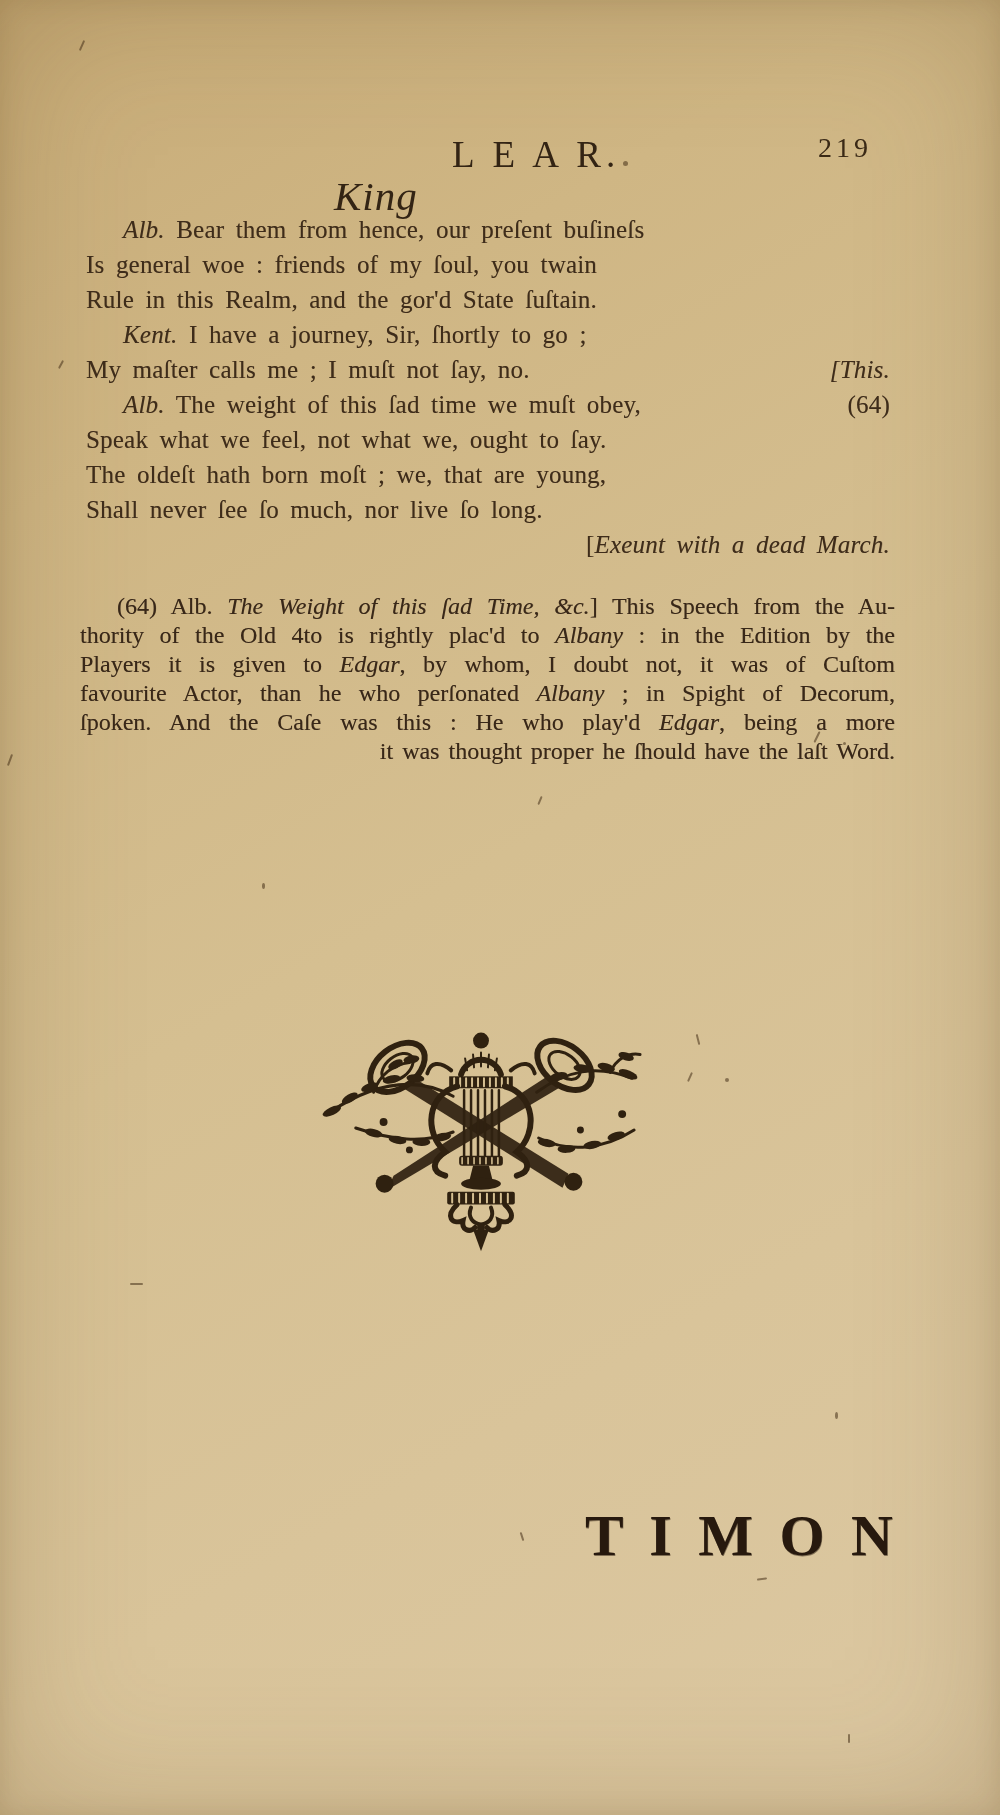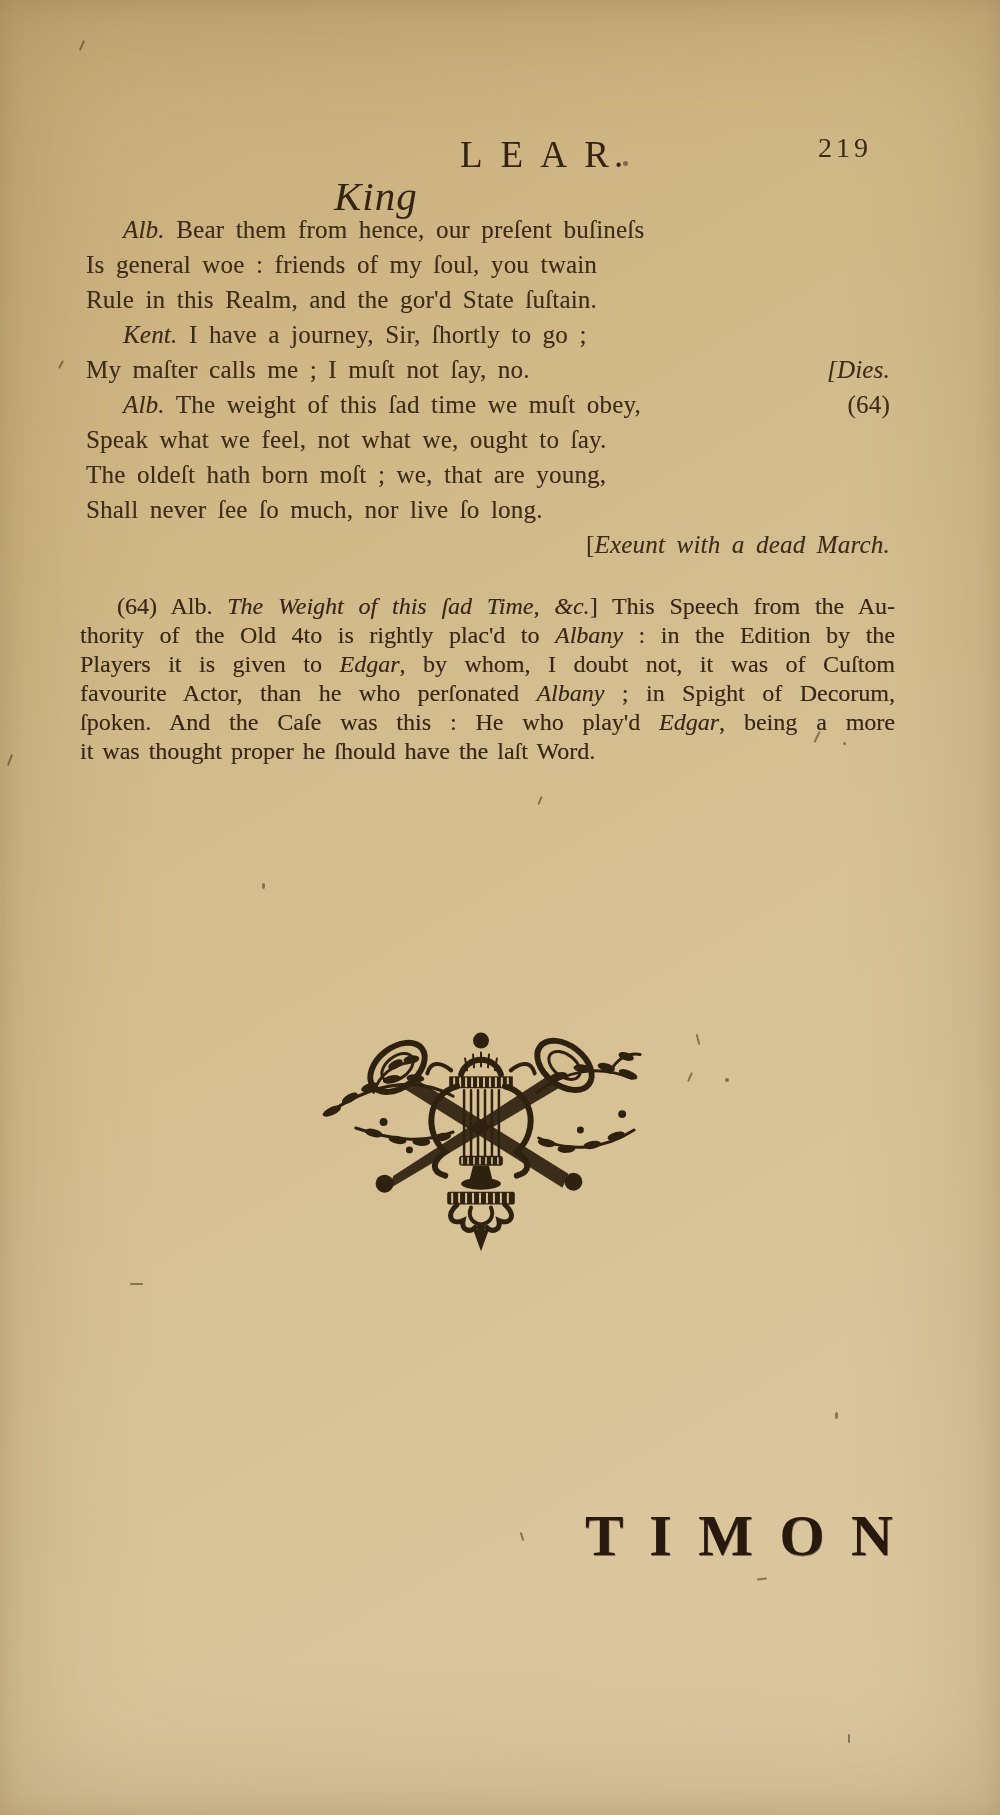--- a/index.html
+++ b/index.html
@@ -10,31 +10,31 @@
   }
   .page{
     position:relative;width:1000px;height:1815px;
     background:linear-gradient(150deg,#c7ab77 0%,#cfb684 22%,#d5bf91 48%,#d9c49a 72%,#dcc8a2 100%);
     box-shadow:inset 0 0 140px rgba(110,82,38,.28), inset 0 0 24px rgba(110,82,38,.18);
     color:#3d2b1a;
   }
   .it{font-style:italic;}
   
   .hdr-king{position:absolute;left:334px;top:124px;font-style:italic;font-size:41px;color:#332414;letter-spacing:1px;margin-top:48px;}
-  .hdr-lear{position:absolute;left:452px;top:133px;font-size:37px;color:#332414;letter-spacing:5px;margin-left:8px;}
+  .hdr-lear{position:absolute;left:452px;top:133px;font-size:37px;color:#332414;letter-spacing:5px;}
   .hdr-num{position:absolute;left:818px;top:132px;font-size:28px;color:#3a2916;letter-spacing:4px;}
   
   .play{position:absolute;left:86px;top:212px;width:804px;font-size:25px;line-height:35px;word-spacing:5px;letter-spacing:.2px;color:#3e2c1a;text-shadow:.3px .3px 0 rgba(62,44,26,.35);}
   .play .tline{position:relative;white-space:nowrap;}
   .indent{text-indent:37px;}
   .alignright{text-align:right;}
   .line-right{position:absolute;right:0;top:0;}
   
   .footnote{position:absolute;left:80px;top:592px;width:815px;font-size:24px;line-height:29px;word-spacing:3px;color:#382718;text-shadow:.3px .3px 0 rgba(56,39,24,.4);}
-  .footnote .tline{position:relative;}
+  .footnote .tline{position:relative;text-align:right;}
   .footnote .justify{text-align:justify;text-align-last:justify;}
   
   .ornament{position:absolute;left:312px;top:1012px;width:338px;height:240px;}
   
   .catchword{position:absolute;left:585px;top:1502px;font-size:58px;font-weight:bold;letter-spacing:6px;color:#27190e;text-shadow:.5px .5px 0 rgba(39,25,14,.5);}
   
   .speck{position:absolute;background:rgba(70,48,24,.55);border-radius:1px;}
   .dot{border-radius:50%;}
 </style>
 </head>
@@ -46,21 +46,21 @@
     <span class="hdr-king">King</span>
     <span class="hdr-lear">L E A R.</span>
     <span class="hdr-num">219</span>
   </div>
 
   <div class="play">
       <div class="tline indent"><span class="it">Alb.</span><span> Bear them from hence,  our preſent buſineſs</span></div>
       <div class="tline"><span>Is general woe :  friends of my ſoul,  you twain</span></div>
       <div class="tline"><span>Rule in this Realm,  and the gor'd State ſuſtain.</span></div>
       <div class="tline indent"><span class="it">Kent.</span><span> I have a journey,  Sir,  ſhortly to go ;</span></div>
-      <div class="tline"><span>My maſter calls me ;  I muſt not ſay,  no.</span><span class="line-right it">[Dies.</span></div>
+      <div class="tline"><span>My maſter calls me ;  I muſt not ſay,  no.</span><span class="line-right it">[This.</span></div>
       <div class="tline indent"><span class="it">Alb.</span><span> The weight of this ſad time we muſt obey,</span><span class="line-right">(64)</span></div>
       <div class="tline"><span>Speak what we feel,  not what we, ought to ſay.</span></div>
       <div class="tline"><span>The oldeſt hath born moſt ;  we,  that are young,</span></div>
       <div class="tline"><span>Shall never ſee ſo much,  nor live ſo long.</span></div>
       <div class="tline alignright"><span>[</span><span class="it">Exeunt with a dead March.</span></div>
     </div>
 
   <div class="footnote">
       <div class="tline indent justify"><span>(64) Alb. </span><span class="it">The Weight of this ſad Time, &amp;c.</span><span>]  This Speech from  the Au-</span></div>
       <div class="tline justify"><span>thority of  the Old 4to is  rightly plac'd  to </span><span class="it">Albany</span><span> :   in  the  Edition by  the</span></div>

